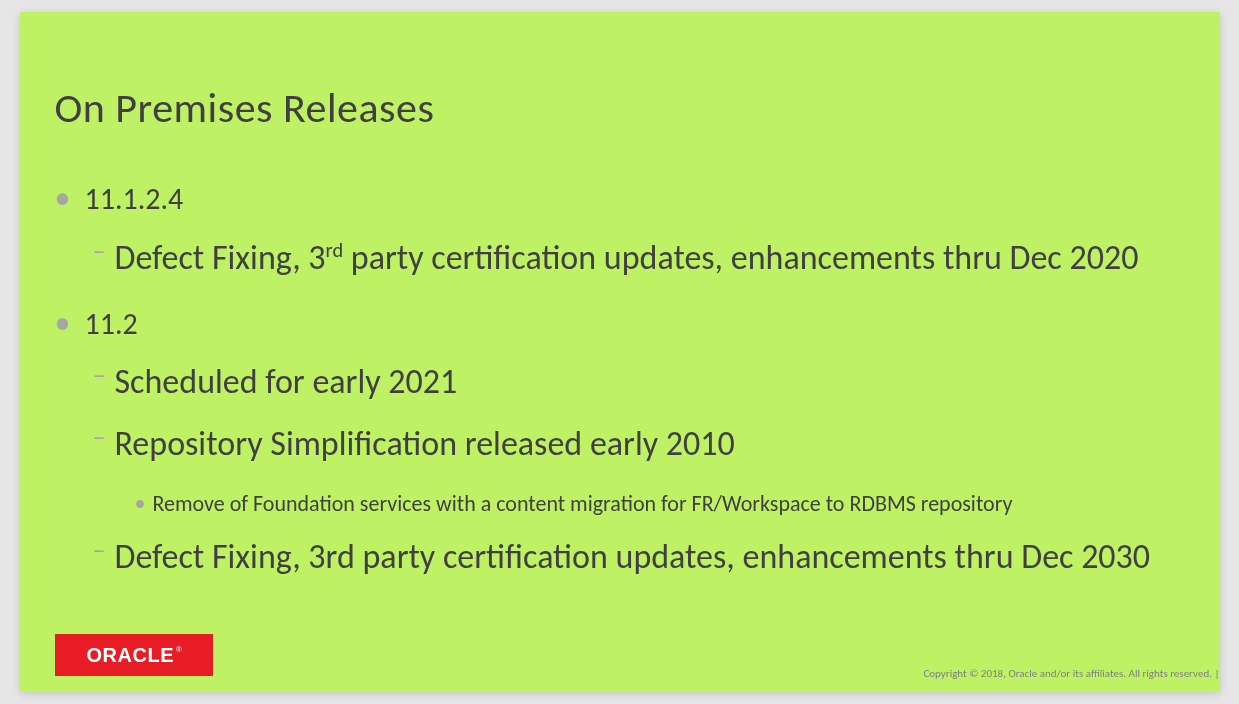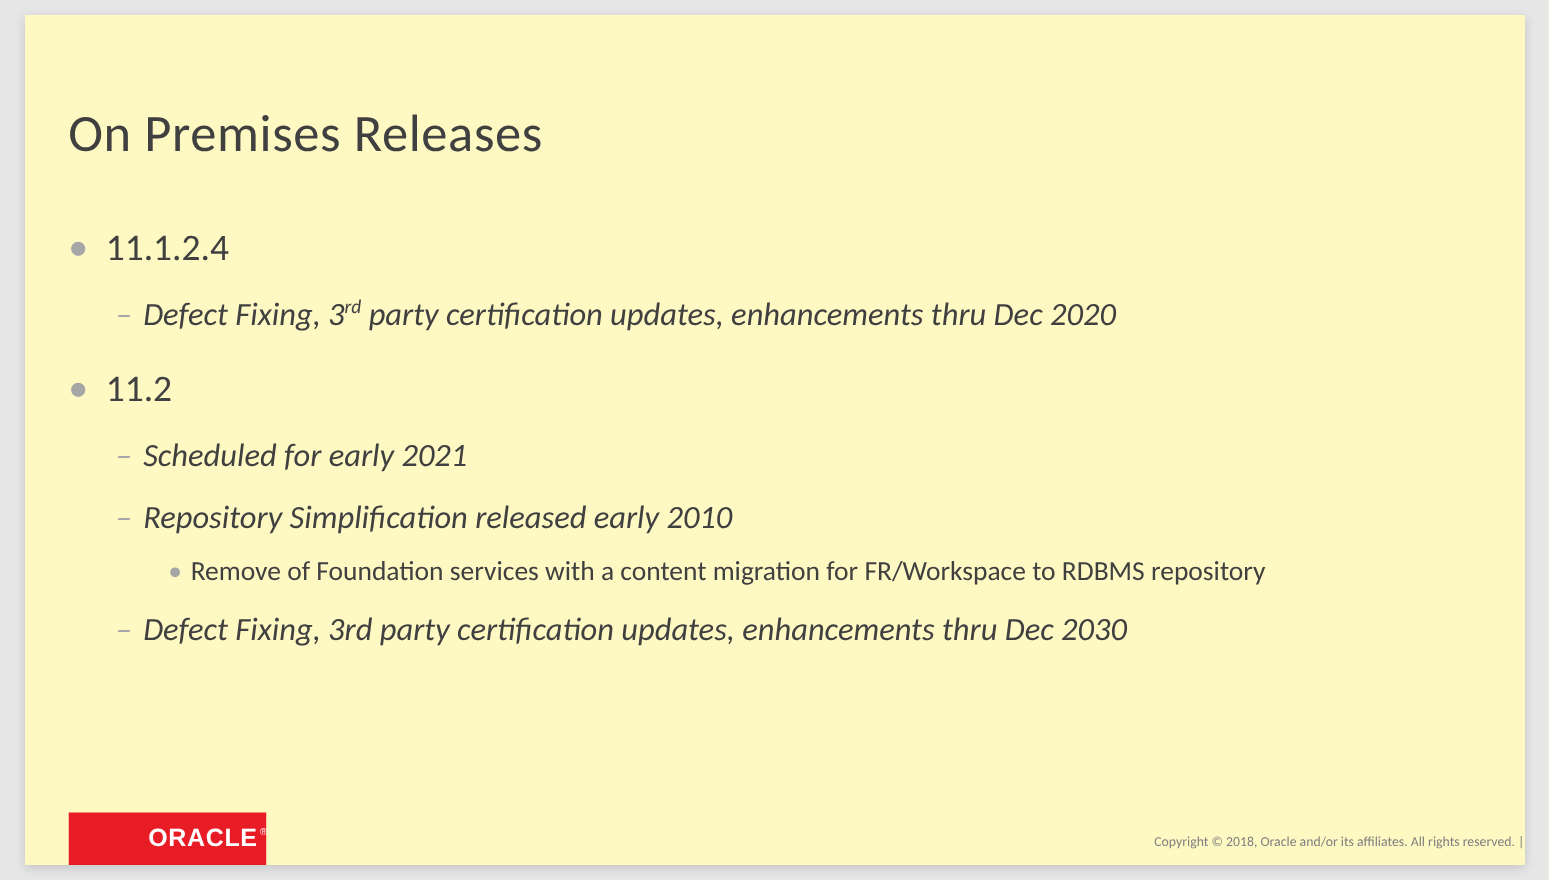--- a/index.html
+++ b/index.html
@@ -10,21 +10,21 @@
     font-family:"Segoe UI","Calibri",Arial,sans-serif;
     color:#404040;
     overflow:hidden;
     box-sizing:border-box;
     padding:12px 12px 0 12px;
   }
   .slide{
     width:1200px;
     height:680px;
     margin:0 auto;
-    background:#fef9c3;
+    background:#bef264;
     box-shadow:0 2px 8px rgba(0,0,0,.15);
     position:relative;
     box-sizing:border-box;
   }
   .title{
     position:absolute;
     top:70px;
     left:35px;
     font-size:42px;
     font-weight:400;
@@ -58,66 +58,65 @@
     position:absolute;
     left:0px;
     top:-2px;
     color:#a6a6a6;
     font-size:32px;
   }
   
   .lvl2{
     position:relative;
     padding-left:60px;
-    font-size:26px;
+    font-size:34px;
     margin-top:12px;
-    font-style:italic;
   }
   .lvl2::before{
     content:"–";
     position:absolute;
     left:38px;
     top:0;
     color:#a6a6a6;
     font-size:26px;
   }
   
   .lvl3{
     position:relative;
     padding-left:98px;
     font-size:22px;
-    margin-top:8px;
+    margin-top:20px;
   }
   .lvl3::before{
     content:"•";
     position:absolute;
     left:80px;
     top:0;
     color:#a6a6a6;
     font-size:22px;
   }
   sup{font-size:.6em;vertical-align:super;}
   .footer{
     position:absolute;
     bottom:0;
     left:0;
     right:0;
     height:42px;
   }
   .logo{
     position:absolute;
-    bottom:0;
+    bottom:16px;
     left:35px;
     width:158px;
     height:42px;
     background:#e81c24;
     color:#fff;
     display:flex;
     align-items:center;
-    justify-content:flex-end;
+    justify-content:center;
     font-family:Arial,sans-serif;
     font-weight:700;
     letter-spacing:.5px;
     font-size:20px;
   }
   .logo .reg{
     font-size:8px;
     vertical-align:top;
     position:relative;
     top:-6px;

